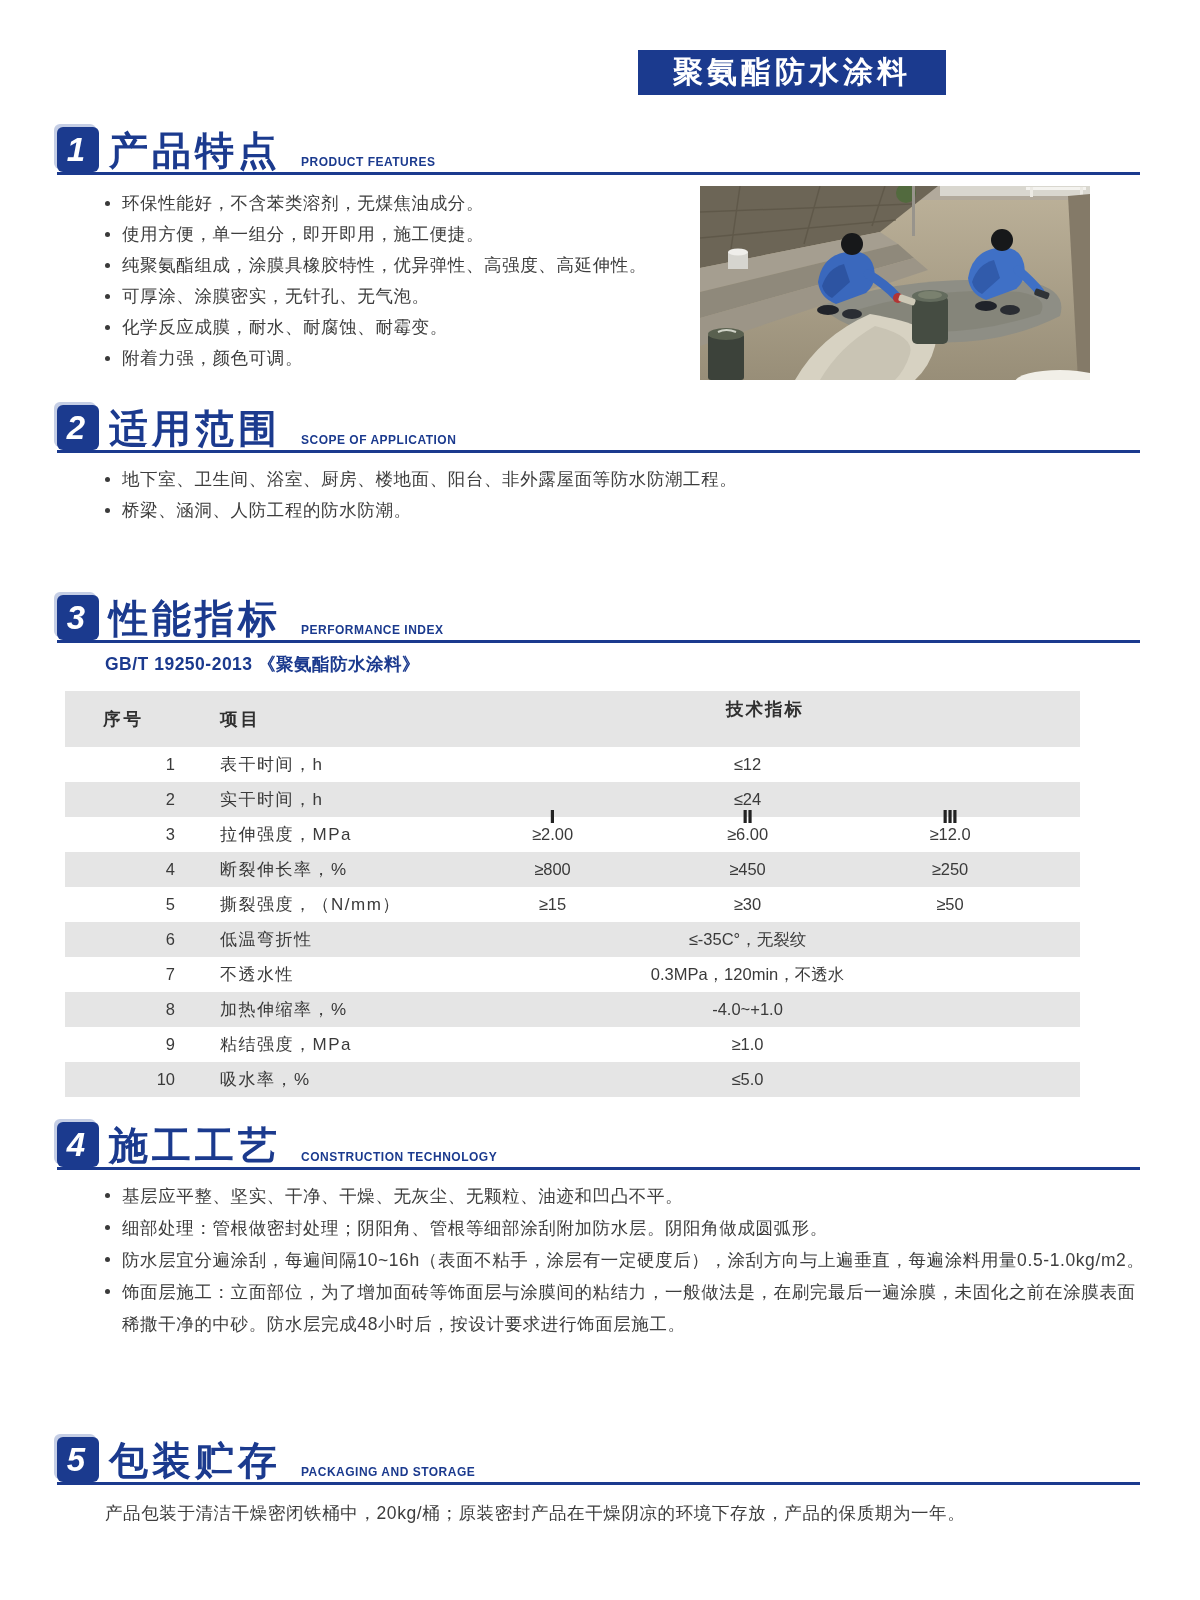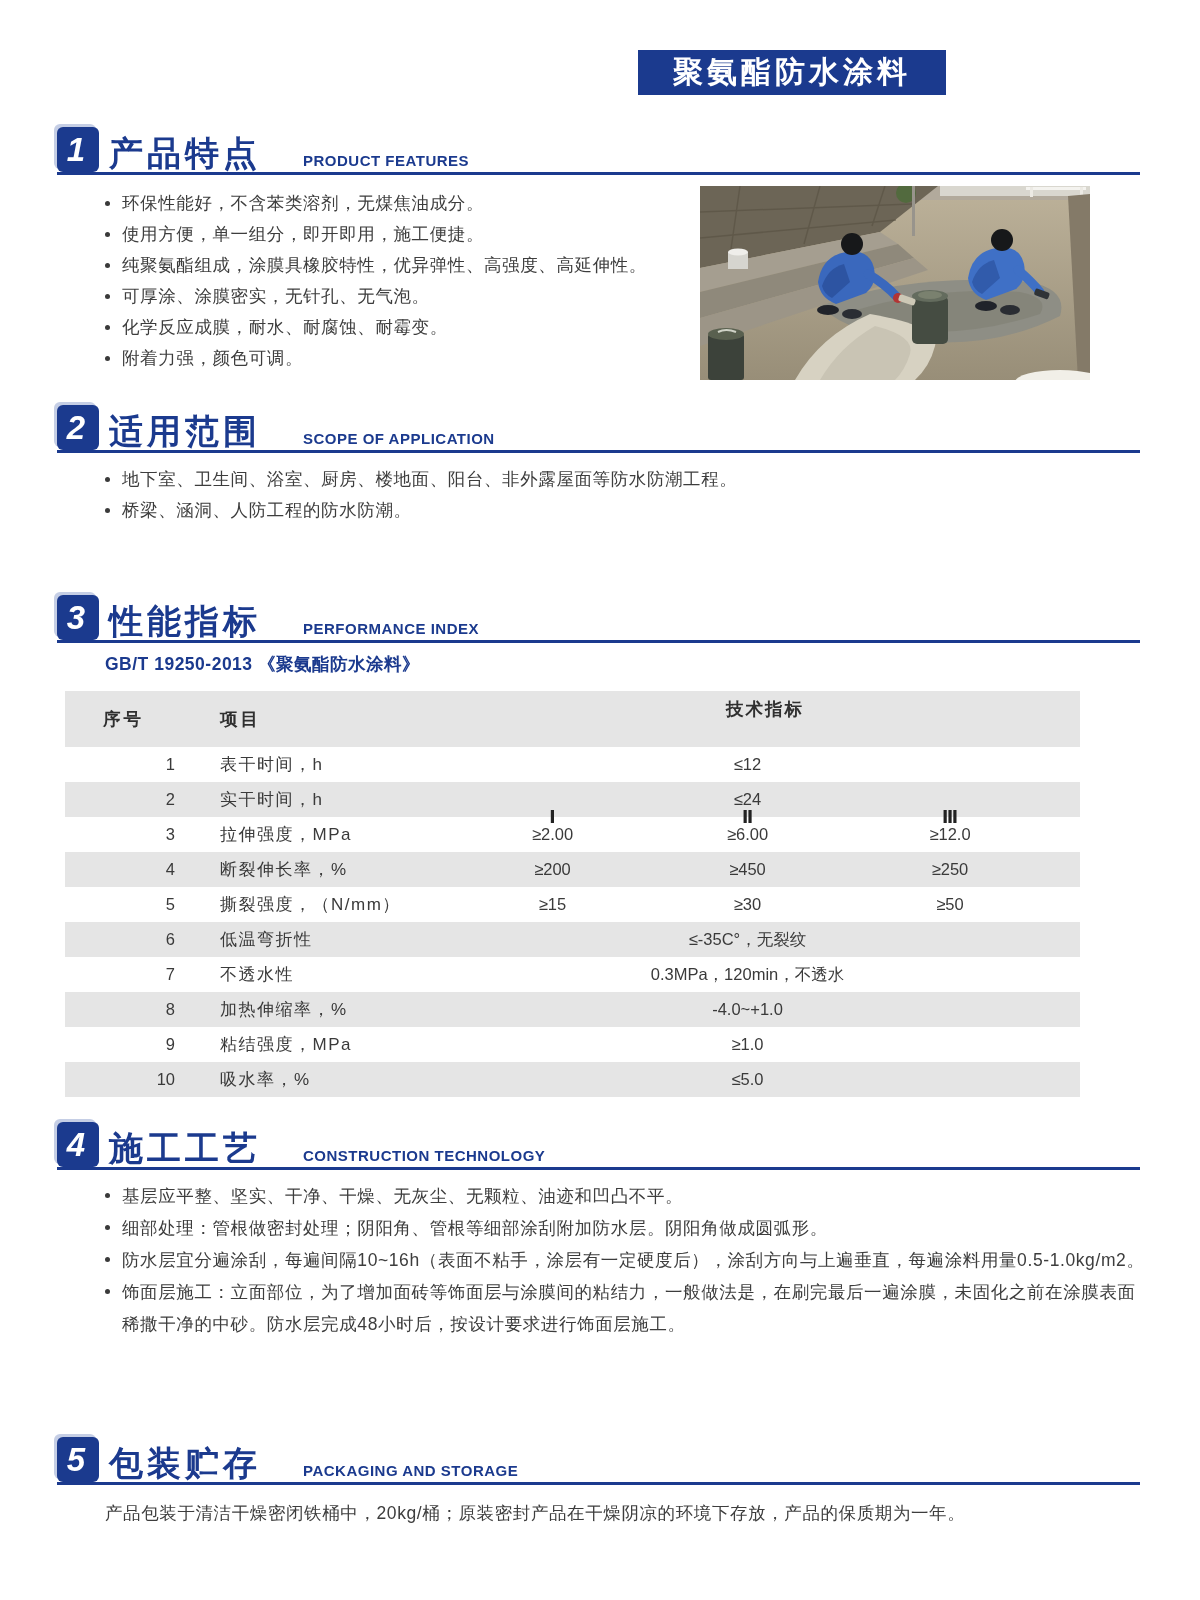--- a/index.html
+++ b/index.html
@@ -27,25 +27,25 @@
   .badge{
     width:42px;height:45px;background:var(--blue);border-radius:6px;
     display:flex;align-items:center;justify-content:center;flex:0 0 auto;
     box-shadow:-3px -3px 0 0 #c5cee5;
   }
   .badge span{
     color:#fff;font-size:33px;font-weight:bold;font-style:italic;
     line-height:1;padding-right:4px;
   }
   .sec-cn{
-    margin:0 15px 0 10px;color:var(--blue);font-size:34px;font-weight:bold;
+    margin:0 0 0 10px;color:var(--blue);font-size:39px;font-weight:bold;
     letter-spacing:4px;line-height:1.05;
   }
   .sec-en{
-    margin:0 0 3px 27px;color:var(--blue);font-size:15px;font-weight:bold;
+    margin:0 0 3px 20px;color:var(--blue);font-size:12px;font-weight:bold;
     letter-spacing:0.5px;
   }
   
   .bullets{position:absolute;margin:0;padding:0;list-style:none;}
   .bullets li{
     position:relative;padding-left:19px;font-size:17.5px;color:var(--txt);
     line-height:31px;letter-spacing:0.6px;
   }
   .bullets li::before{
     content:"";position:absolute;left:2px;top:13px;width:5px;height:5px;
@@ -229,21 +229,21 @@
       <div class="trow">
         <div class="c-no">3</div>
         <div class="c-item">拉伸强度，MPa</div>
         <div class="v1">≥2.00</div>
         <div class="v2">≥6.00</div>
         <div class="v3">≥12.0</div>
       </div>
       <div class="trow">
         <div class="c-no">4</div>
         <div class="c-item">断裂伸长率，%</div>
-        <div class="v1">≥200</div>
+        <div class="v1">≥800</div>
         <div class="v2">≥450</div>
         <div class="v3">≥250</div>
       </div>
       <div class="trow">
         <div class="c-no">5</div>
         <div class="c-item">撕裂强度，（N/mm）</div>
         <div class="v1">≥15</div>
         <div class="v2">≥30</div>
         <div class="v3">≥50</div>
       </div>

